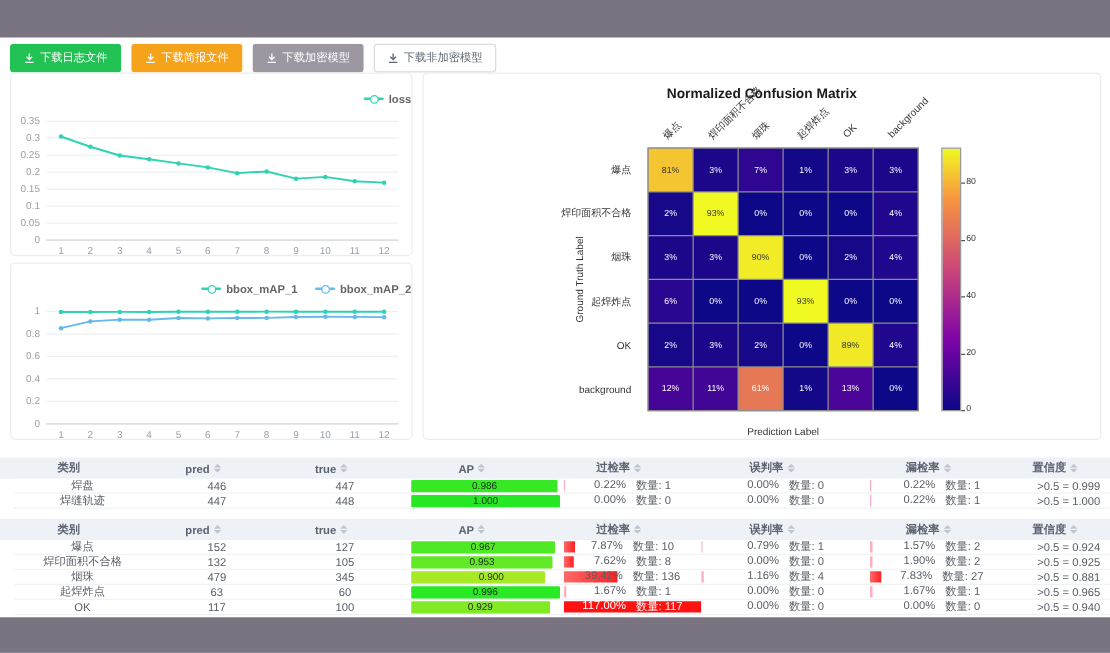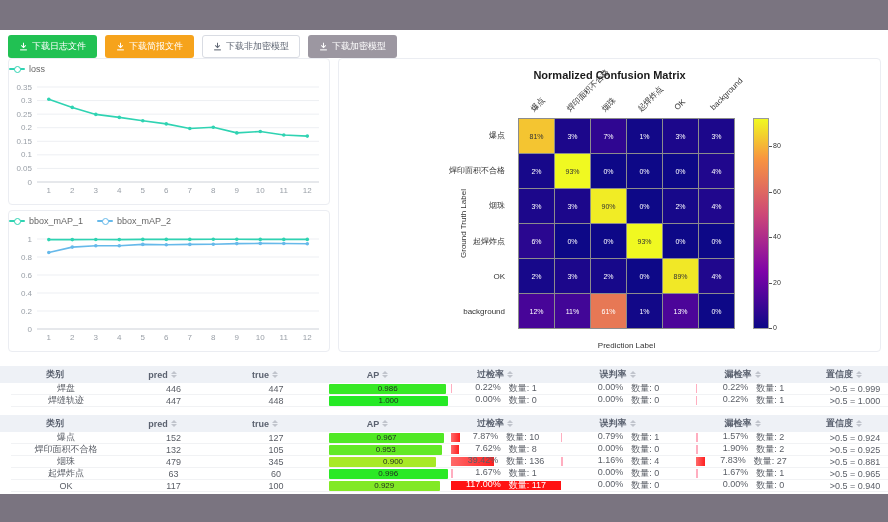--- a/index.html
+++ b/index.html
@@ -20,21 +20,21 @@
   .btn-orange{background:#f6a31c;color:#fff;}
   .btn-plain{background:#fff;color:#5f6673;border-color:#d9dce3;}
   .btn-gray{background:#9c97a1;color:#fff;}
 
   
   .card{position:absolute;background:#fff;border:1px solid #ebedf2;border-radius:4px;}
   .card-loss{left:8px;top:28px;width:322px;height:147px;}
   .card-map{left:8px;top:180px;width:322px;height:142px;}
   .card-matrix{left:338px;top:28px;width:543px;height:294px;}
 
-  .legend{display:flex;justify-content:flex-start;align-items:center;gap:14px;height:20px;margin-top:0;}
+  .legend{display:flex;justify-content:flex-end;align-items:center;gap:14px;height:20px;margin-top:10px;font-weight:bold;}
   .legend-item{display:inline-flex;align-items:center;gap:4px;font-size:9px;color:#666;cursor:pointer;}
   .lm{position:relative;width:16px;height:8px;display:inline-block;}
   .lm::before{content:'';position:absolute;left:0;right:0;top:3px;height:2px;background:currentColor;border-radius:1px;}
   .lm::after{content:'';position:absolute;left:5px;top:1px;width:5px;height:5px;border:1.5px solid currentColor;border-radius:50%;background:#fff;}
 
   svg text{font-family:"Liberation Sans","DejaVu Sans",sans-serif;}
 
   
   .matrix-title{position:absolute;left:0;right:0;top:10px;text-align:center;
       font-size:11px;font-weight:bold;color:#1a1a1a;}
@@ -95,35 +95,35 @@
           <span>下载日志文件</span>
         </button>
         <button class="btn btn-orange">
           <svg width="9" height="9" viewBox="0 0 12 12" fill="none" stroke="currentColor" stroke-width="1.4">
             <path d="M6 1v6"></path>
             <path d="M3 4.5 6 7.5 9 4.5"></path>
             <path d="M1.5 10.5h9"></path>
           </svg>
           <span>下载简报文件</span>
         </button>
+        <button class="btn btn-gray">
+          <svg width="9" height="9" viewBox="0 0 12 12" fill="none" stroke="currentColor" stroke-width="1.4">
+            <path d="M6 1v6"></path>
+            <path d="M3 4.5 6 7.5 9 4.5"></path>
+            <path d="M1.5 10.5h9"></path>
+          </svg>
+          <span>下载加密模型</span>
+        </button>
         <button class="btn btn-plain">
           <svg width="9" height="9" viewBox="0 0 12 12" fill="none" stroke="currentColor" stroke-width="1.4">
             <path d="M6 1v6"></path>
             <path d="M3 4.5 6 7.5 9 4.5"></path>
             <path d="M1.5 10.5h9"></path>
           </svg>
           <span>下载非加密模型</span>
-        </button>
-        <button class="btn btn-gray">
-          <svg width="9" height="9" viewBox="0 0 12 12" fill="none" stroke="currentColor" stroke-width="1.4">
-            <path d="M6 1v6"></path>
-            <path d="M3 4.5 6 7.5 9 4.5"></path>
-            <path d="M1.5 10.5h9"></path>
-          </svg>
-          <span>下载加密模型</span>
         </button>
       </div>
 
     <div class="card card-loss">
       <div class="legend" id="legend0">
           <span class="legend-item">
             <span class="lm" style="color:#2fd3b2"></span>
             <span>loss</span>
           </span>
         </div>

